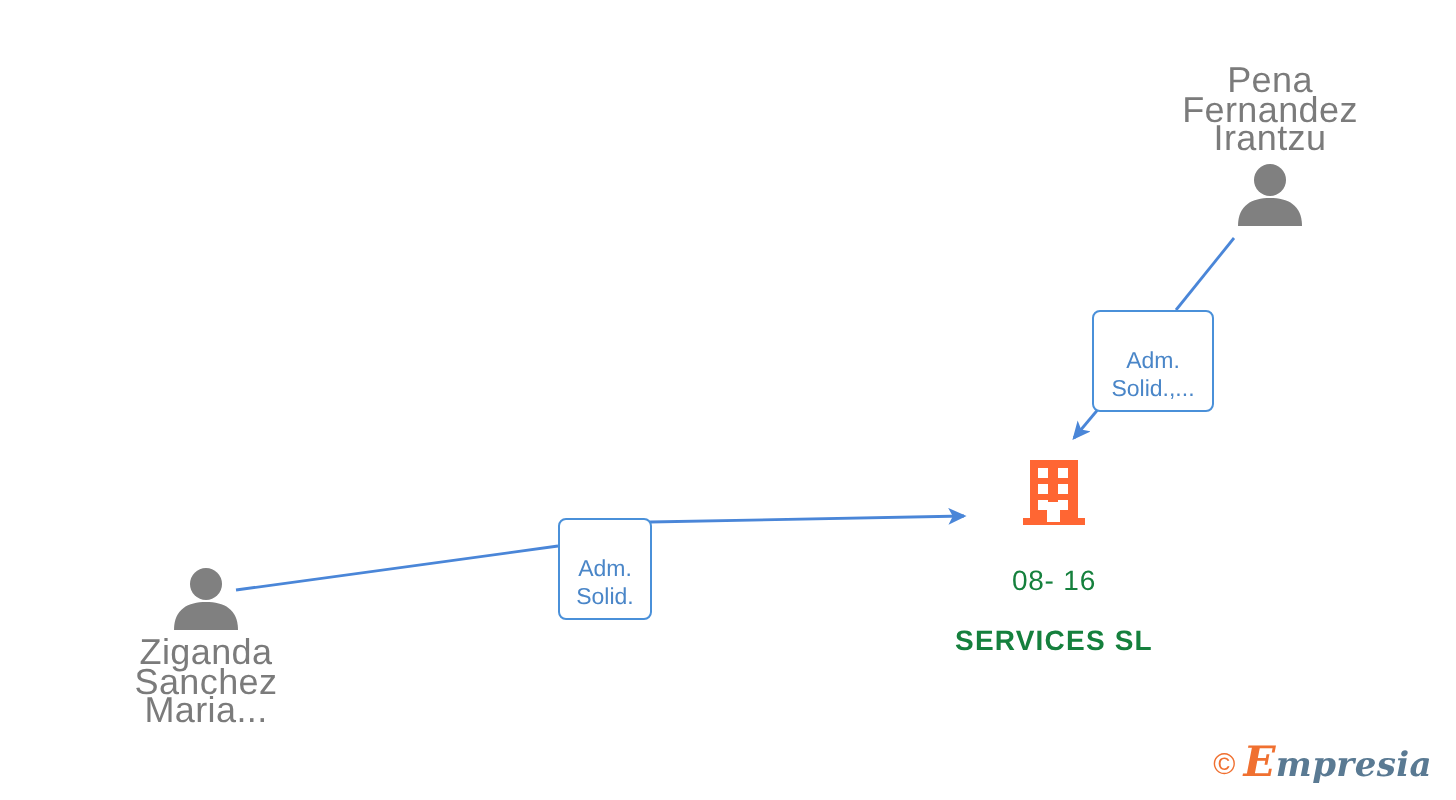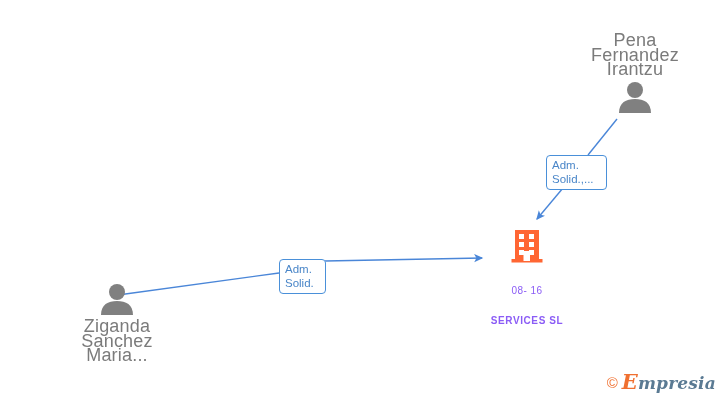--- a/index.html
+++ b/index.html
@@ -51,44 +51,45 @@
     width: 160px;
     text-align: center;
   }
   .company-icon {
     width: 34px;
     height: 38px;
     margin: 0 auto;
     display: block;
   }
   .company-label {
-    font-size: 10px;
+    font-size: 14px;
     line-height: 15px;
-    color: #8b5cf6;
+    color: #15803d;
     font-weight: bold;
     letter-spacing: 0.6px;
     white-space: pre-line;
     margin-top: 2px;
   }
   .company-label .reg {
     font-weight: normal;
     letter-spacing: 0.4px;
   }
 
   
   .rel-label {
     position: absolute;
     box-sizing: border-box;
     border: 1px solid #4a90d9;
     border-radius: 4px;
     background: #ffffff;
     color: #4a86c8;
     font-size: 11.5px;
     line-height: 14px;
-    padding: 2px 5px 3px 5px;
+    text-align: center;
+    padding: 18px 5px 3px 5px;
     white-space: pre-line;
   }
 
   
   .watermark {
     position: absolute;
     right: 12px;
     bottom: 8px;
     display: flex;
     align-items: center;
@@ -154,21 +155,21 @@
   <div class="person-node" style="left:565px; top:33px;">
     <div class="person-label">Pena
 Fernandez
 Irantzu</div>
     <svg class="person-icon" style="margin-top:4px;" viewBox="0 0 40 32">
       <circle cx="20" cy="9" r="8" fill="#808080"></circle>
       <path d="M4,32 C4,21.5 11,18 20,18 C29,18 36,21.5 36,32 Z" fill="#808080"></path>
     </svg>
   </div>
 
-  <div class="person-node" style="left:47px; top:283px;">
+  <div class="person-node" style="left:33px; top:283px;">
     <svg class="person-icon" viewBox="0 0 40 32">
       <circle cx="20" cy="9" r="8" fill="#808080"></circle>
       <path d="M4,32 C4,21.5 11,18 20,18 C29,18 36,21.5 36,32 Z" fill="#808080"></path>
     </svg>
     <div class="person-label" style="margin-top:4px;">Ziganda
 Sanchez
 Maria...</div>
   </div>
 
   <div class="rel-label" style="left:279px; top:259px; width:47px;">Adm.

